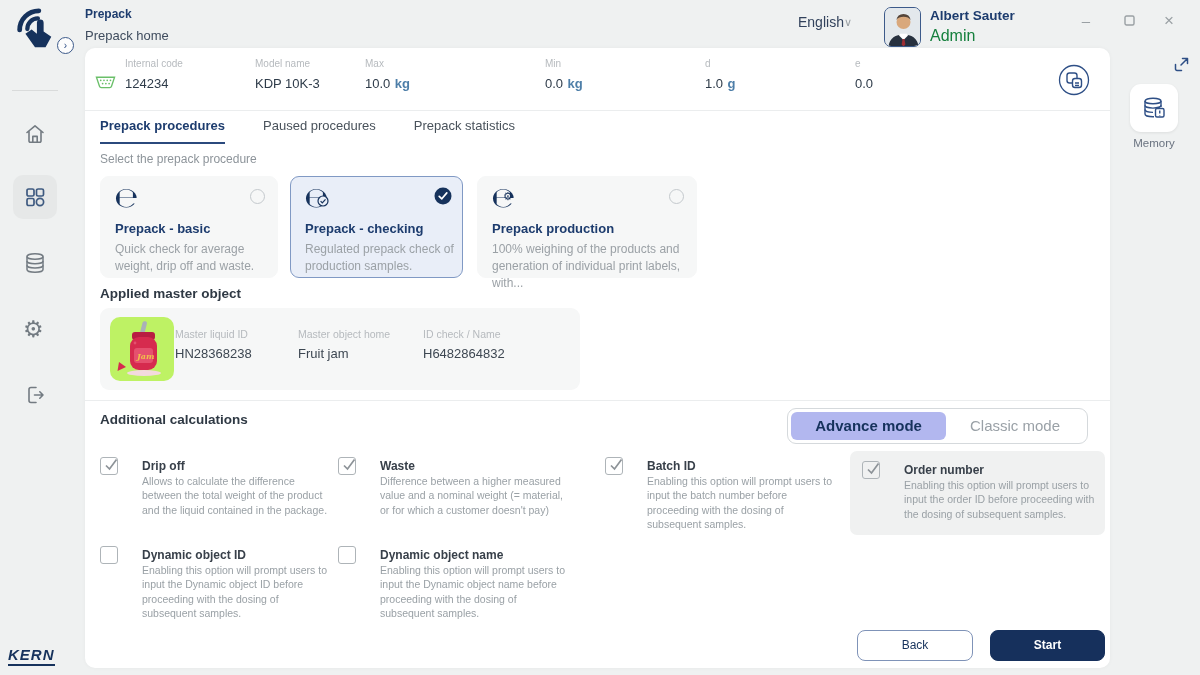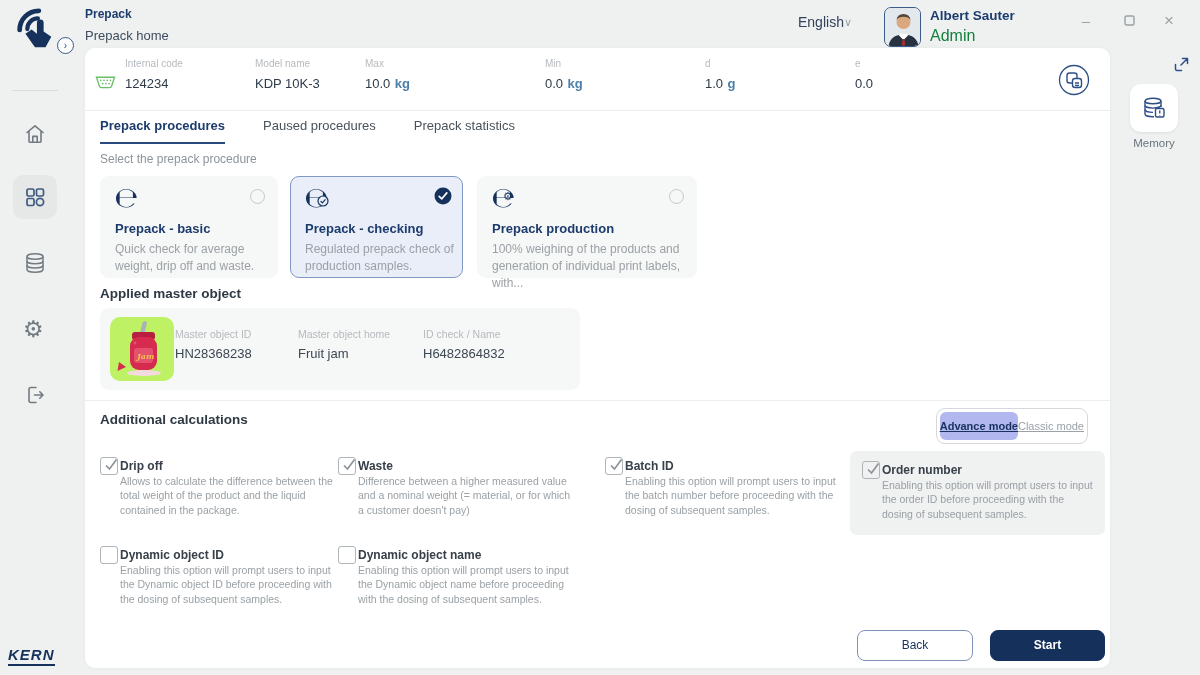--- a/index.html
+++ b/index.html
@@ -58,24 +58,24 @@
   
   .section-h { font-size:13.5px; font-weight:bold; color:#2f3944; }
   .mcard { left:15px; top:260px; width:480px; height:82px; background:#f6f7f7; border-radius:9px; }
   .jam { left:25px; top:269px; width:64px; height:64px; background:#bef264; border-radius:10px; }
   .m-field .dev-label { font-size:10.5px; margin-bottom:4px; }
   .m-field .dev-value { font-size:13px; color:#3d4752; }
   .divider2 { left:0; top:352px; width:1025px; height:1px; background:#ebedee; }
 
   
   .mode-toggle { top:360px; right:22px; height:36px; background:#fff; border:1px solid #d5d9dc; border-radius:9px; display:flex; align-items:center; padding:3px; }
-  .mode { font-size:11px; padding:0 0; height:28px; line-height:28px; border-radius:6px; color:#9aa1a7; cursor:pointer; white-space:nowrap;text-decoration:underline; }
+  .mode { font-size:15px; padding:0 24px; height:28px; line-height:28px; border-radius:6px; color:#9aa1a7; cursor:pointer; white-space:nowrap; }
   .mode.active { background:#b2b7ef; color:#16325c; font-weight:bold; }
 
-  .opt { width:235px; display:flex; gap:2px; align-items:flex-start; }
+  .opt { width:235px; display:flex; gap:24px; align-items:flex-start; }
   .opt .cb { flex:0 0 18px; width:18px; height:18px; border:1.5px solid #aeb4b8; border-radius:3px; margin-top:1px; position:relative; cursor:pointer; }
   .opt .cb svg { position:absolute; left:1px; top:-2px; }
   .opt .otitle { font-size:12px; font-weight:bold; color:#38404a; margin-bottom:4px; }
   .opt .odesc { font-size:10.5px; color:#9aa1a6; line-height:1.38; }
   .hl-card { left:765px; top:403px; width:255px; height:84px; background:#f0f1f1; border-radius:7px; }
 
   
   .btn { height:31px; border-radius:8px; font-size:12px; text-align:center; line-height:29px; cursor:pointer; }
   .btn-back { left:772px; top:582px; width:116px; background:#fff; border:1px solid #7f93b8; color:#16325c; }
   .btn-start { left:905px; top:582px; width:115px; background:#16305c; border:1px solid #16305c; color:#fff; font-weight:bold; }
@@ -278,21 +278,21 @@
       <rect x="31" y="4" width="4.5" height="16" rx="2" fill="#aab1b8" transform="rotate(14 33 12)"></rect>
       <rect x="22" y="15" width="23" height="8" rx="3" fill="#b81e42"></rect>
       <rect x="20" y="20" width="27" height="33" rx="9" fill="#d62b4e"></rect>
       <rect x="24" y="31" width="19" height="15" rx="3" fill="#e5506e"></rect>
       <text x="27" y="42" font-size="8" font-style="italic" font-weight="bold" fill="#f0c04a" font-family="DejaVu Serif, serif">Jam</text>
       <path d="M9 45 l7 5 -8.5 4 z" fill="#d62b4e"></path>
       <circle cx="25" cy="26" r="1.4" fill="#e5506e"></circle>
     </svg>
   </div>
   <div class="abs dev-field m-field" style="left:90px; top:280px">
-    <span class="dev-label">Master object ID</span>
+    <span class="dev-label">Master liquid ID</span>
     <span class="dev-value">HN28368238</span>
   </div>
   <div class="abs dev-field m-field" style="left:213px; top:280px">
     <span class="dev-label">Master object home</span>
     <span class="dev-value">Fruit jam</span>
   </div>
   <div class="abs dev-field m-field" style="left:338px; top:280px">
     <span class="dev-label">ID check / Name</span>
     <span class="dev-value">H6482864832</span>
   </div>

